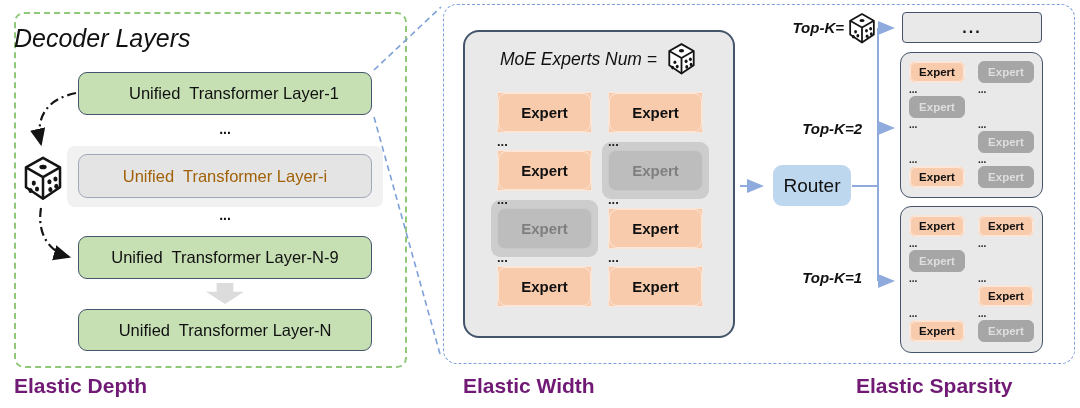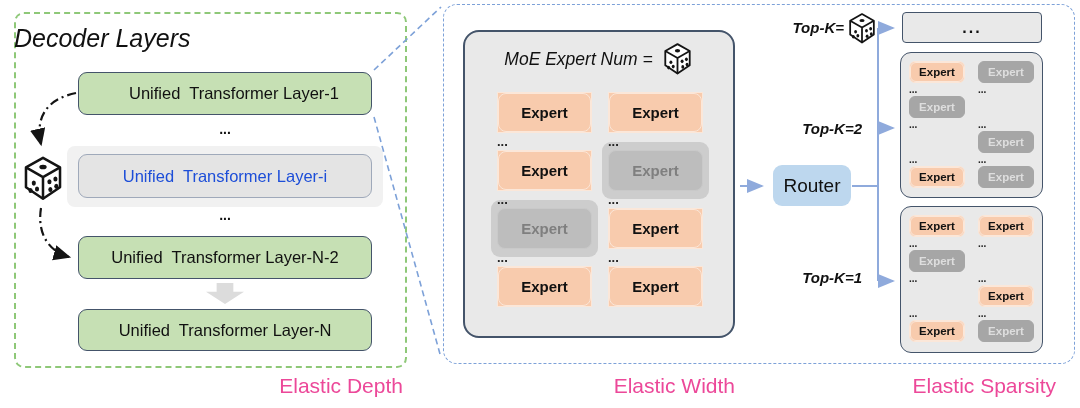--- a/index.html
+++ b/index.html
@@ -19,25 +19,25 @@
   .depth-box{left:14px;top:12px;width:389px;height:352px;border:2px dashed var(--green_dash);border-radius:10px;}
   .depth-title{left:14px;top:24px;width:389px;font-style:italic;font-size:25px;font-weight:500;}
   .layer{left:78px;width:294px;height:43px;background:var(--active_layer_fill);
          border:1.6px solid var(--dark_border);border-radius:9px;font-size:16.5px;font-weight:500;
          white-space:pre;box-sizing:border-box;}
   .layer1{top:72px;padding-left:18px;} .layerN1{top:236px;} .layerN{top:309px;height:42px;}
   .dots-line{left:78px;width:294px;height:16px;text-align:center;font-weight:700;font-size:14px;line-height:10px;}
   .dotsA{top:124px;} .dotsB{top:210px;}
   .layeri-wrap{left:67px;top:146px;width:316px;height:61px;background:#f1f1f1;border-radius:8px;}
   .layeri{left:78px;top:154px;width:294px;height:44px;background:var(--inactive_fill);
-          border:1.4px solid #9fa9ba;border-radius:9px;color:#1d4ed8;font-size:16.5px;font-weight:500;
+          border:1.4px solid #9fa9ba;border-radius:9px;color:#a16207;font-size:16.5px;font-weight:500;
           white-space:pre;box-sizing:border-box;}
   .block-arrow{left:206px;top:283px;width:38px;height:21px;background:#dcdcdc;
       clip-path:polygon(28% 0,72% 0,72% 42%,100% 42%,50% 100%,0 42%,28% 42%);}
-  .caption{top:374px;text-align:right;font-weight:400;font-size:21px;color:#ec4899;}
+  .caption{top:374px;text-align:left;font-weight:700;font-size:21px;color:#701a75;}
   .cap-depth{left:14px;width:389px;}
   .cap-width{left:463px;width:272px;}
   .cap-sparsity{left:856px;width:200px;}
   .dice{position:absolute;}
   .dice-depth{left:20px;top:155px;width:46px;height:47px;}
   .dice-width{width:33px;height:34px;margin-left:8px;flex:0 0 auto;}
   .dice-topk{left:846px;top:12px;width:32px;height:33px;}
 
   
   .elastic-panel{left:443px;top:4px;width:632px;height:360px;border:1.7px dashed var(--blue_dash);border-radius:14px;box-sizing:border-box;}
@@ -108,33 +108,33 @@
   <div class="abs depth-box"></div>
   <div class="abs depth-title">Decoder Layers</div>
 
   <div class="abs center layer layer1">Unified  Transformer Layer-1</div>
   <div class="abs dots-line dotsA">...</div>
 
   <div class="abs layeri-wrap"></div>
   <div class="abs center layeri">Unified  Transformer Layer-i</div>
   <div class="abs dots-line dotsB">...</div>
 
-  <div class="abs center layer layerN1">Unified  Transformer Layer-N-2</div>
+  <div class="abs center layer layerN1">Unified  Transformer Layer-N-9</div>
   <div class="abs block-arrow"></div>
   <div class="abs center layer layerN">Unified  Transformer Layer-N</div>
 
   <svg class="dice dice-depth">
       <use href="#die"></use>
     </svg>
   <div class="abs caption cap-depth">Elastic Depth</div>
 
   <div class="abs elastic-panel"></div>
   <div class="abs moe-box"></div>
   <div class="abs moe-title-row">
-    <span class="moe-title">MoE Expert Num =</span>
+    <span class="moe-title">MoE Experts Num =</span>
     <svg class="dice dice-width" style="position:static">
         <use href="#die"></use>
       </svg>
   </div>
   <div class="abs grid grid-mid">
       <div class="cell expert">
         <div class="expert">Expert</div>
       </div>
       <div class="cell expert">
         <div class="expert">Expert</div>

